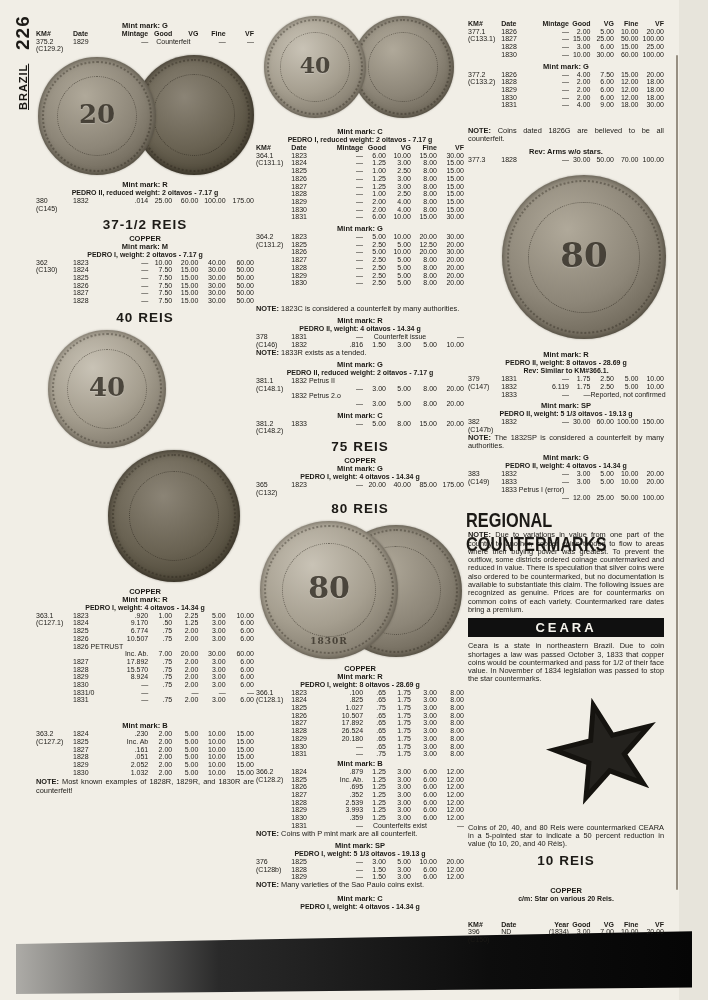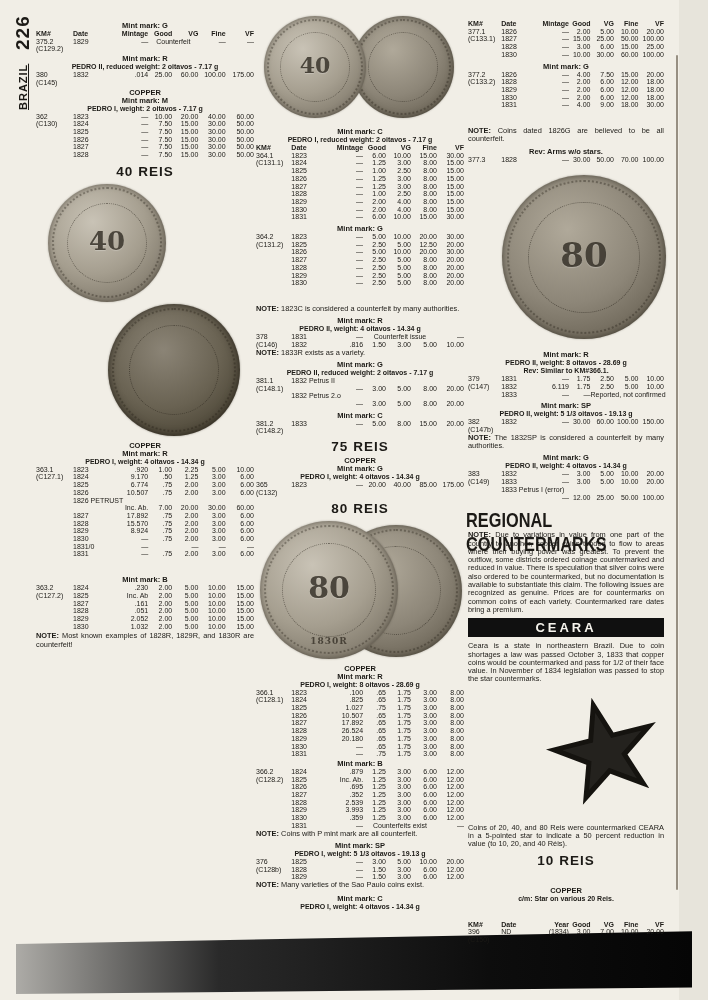--- a/index.html
+++ b/index.html
@@ -112,20 +112,26 @@
             <span class="c1"></span>
             <span class="c2"></span>
             <span class="c3"></span>
             <span class="c4"></span>
             <span class="c5"></span>
             <span class="c6"></span>
           </div>
         </div>
     </div>
 
+    <div class="coinblock mt2" style="height:124px">
+      <div class="coin mid" style="left:2px;top:2px;width:118px;height:118px;z-index:2">
+          <span class="num" style="font-size:26px">20</span>
+        </div>
+      <div class="coin dark" style="left:98px;top:0;width:120px;height:120px;z-index:1"></div>
+    </div>
 
     <div class="mm mt2">Mint mark: R</div>
     <div class="sub">PEDRO II, reduced weight: 2 oitavos - 7.17 g</div>
     <div class="tbl">
 
     <div class="row">
           <span class="c0">380</span>
           <span class="c1">1832</span>
           <span class="c2">.014</span>
           <span class="c3">25.00</span>
@@ -137,20 +143,21 @@
           <span class="c0">(C145)</span>
           <span class="c1"></span>
           <span class="c2"></span>
           <span class="c3"></span>
           <span class="c4"></span>
           <span class="c5"></span>
           <span class="c6"></span>
         </div>
       </div>
 
+    <div class="h1 mt4">37-1/2 REIS</div>
 
 
     <div class="mat mt2">COPPER</div>
     <div class="mm">Mint mark: M</div>
     <div class="sub">PEDRO I, weight: 2 oitavos - 7.17 g</div>
     <div class="tbl">
 
     <div class="row">
           <span class="c0">362</span>
           <span class="c1">1823</span>
@@ -585,21 +592,21 @@
             <span class="c0">(C146)</span>
             <span class="c1">1832</span>
             <span class="c2">.816</span>
             <span class="c3">1.50</span>
             <span class="c4">3.00</span>
             <span class="c5">5.00</span>
             <span class="c6">10.00</span>
           </div>
         </div>
     </div>
-    <div class="note"><b>NOTE:</b><span> 1833R exists as a variety.</span></div>
+    <div class="note"><b>NOTE:</b><span> 1833R exists as a tended.</span></div>
 
     <div class="mm mt4">Mint mark: G</div>
     <div class="sub">PEDRO II, reduced weight: 2 oitavos - 7.17 g</div>
     <div class="tbl">
 
     <div class="row">
           <span class="c0">381.1</span>
           <span class="c1">1832 Petrus II</span>
           <span class="c2"></span>
           <span class="c3"></span>

